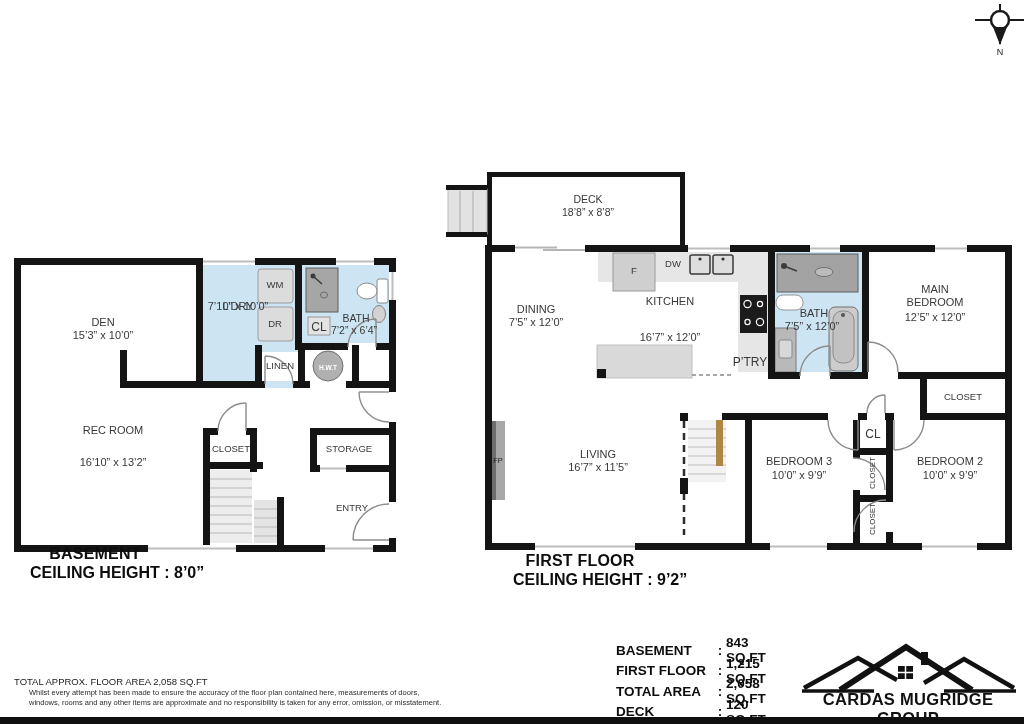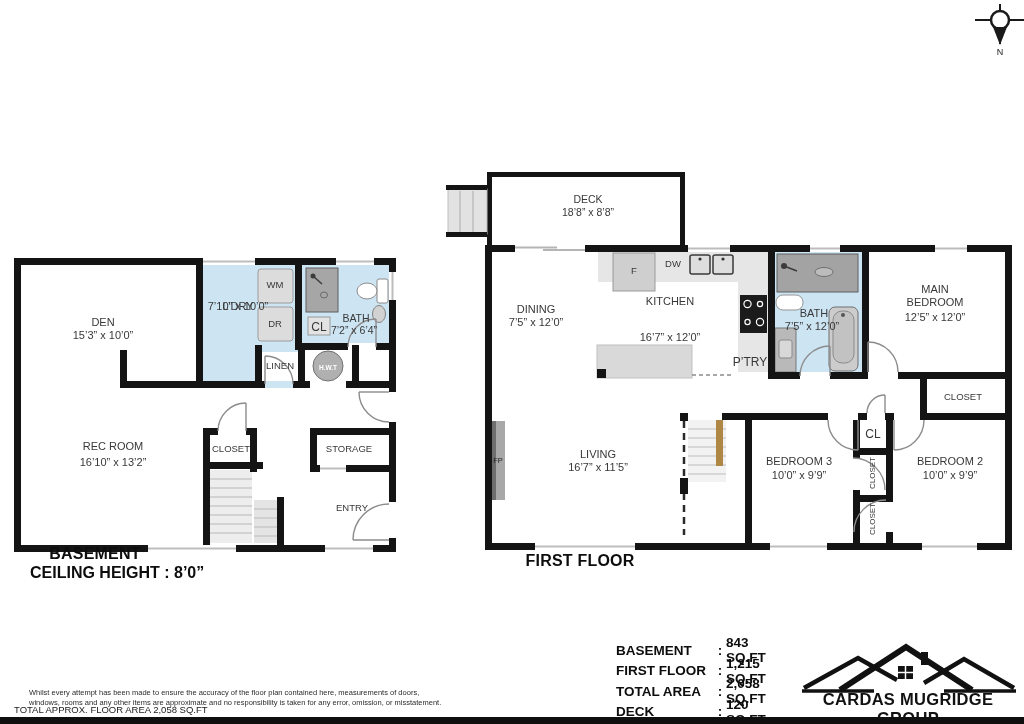--- a/index.html
+++ b/index.html
@@ -12,21 +12,21 @@
   .sm{font-size:9.5px;}
   .xs{font-size:12px;}
   .tiny{font-size:6.5px;color:#ffffff;font-weight:bold;}
   .vlbl{position:absolute;transform:translate(-50%,-50%) rotate(-90deg);font-size:8px;
         color:#383838;white-space:nowrap;}
   .title{position:absolute;transform:translateX(-50%);font-weight:bold;font-size:16px;
          color:#0d0d0d;white-space:nowrap;letter-spacing:.2px;}
   .title-left{position:absolute;font-weight:bold;font-size:16px;color:#0d0d0d;white-space:nowrap;margin-left:12px;}
   .compass-n{position:absolute;transform:translateX(-50%);font-size:9px;color:#222;}
   .address{position:absolute;left:14px;top:655px;font-size:16px;color:#151515;}
-  .total-line{position:absolute;left:14px;top:676px;font-size:9.5px;color:#1a1a1a;margin-top:28px;}
+  .total-line{position:absolute;left:14px;top:676px;font-size:9.5px;color:#1a1a1a;}
   .disc{position:absolute;left:14px;font-size:7.5px;line-height:9.5px;color:#2c2c2c;margin-left:15px;}
   .areas{position:absolute;left:616px;top:640px;width:172px;color:#0d0d0d;}
   .arow{display:flex;align-items:center;height:20.5px;font-weight:bold;font-size:13.5px;}
   .alabel{width:98px;}
   .acolon{width:12px;text-align:center;}
   .avalue{flex:1;text-align:left;}
   .logo-text{position:absolute;left:800px;top:690px;width:216px;text-align:center;
              font-weight:bold;font-size:16.5px;letter-spacing:.3px;color:#111;}
   .bottom-bar{position:absolute;left:0;top:717px;width:1024px;height:7px;background:#0f0f0f;}
 </style>
@@ -314,21 +314,21 @@
   <div class="lbl" style="left:103px;top:329px;">15’3” x 10’0”</div>
   <div class="lbl" style="left:238px;top:300px;">L’DRY</div>
   <div class="lbl" style="left:238px;top:300px;">7’10” x 10’0”</div>
   <div class="lbl md" style="left:356px;top:312px;">BATH</div>
   <div class="lbl md" style="left:354px;top:324px;">7’2” x 6’4”</div>
   <div class="lbl sm" style="left:275px;top:279px;">WM</div>
   <div class="lbl sm" style="left:275px;top:318px;">DR</div>
   <div class="lbl xs" style="left:319px;top:321px;">CL</div>
   <div class="lbl sm" style="left:280px;top:360px;">LINEN</div>
   <div class="lbl tiny" style="left:328px;top:362px;">H.W.T</div>
-  <div class="lbl" style="left:113px;top:440px;">REC ROOM</div>
+  <div class="lbl" style="left:113px;top:424px;">REC ROOM</div>
   <div class="lbl" style="left:113px;top:456px;">16’10” x 13’2”</div>
   <div class="lbl sm" style="left:231px;top:443px;">CLOSET</div>
   <div class="lbl sm" style="left:349px;top:443px;">STORAGE</div>
   <div class="lbl sm" style="left:352px;top:502px;">ENTRY</div>
   <div class="title" style="left:95px;top:545px;">BASEMENT</div>
   <div class="title-left" style="left:18px;top:564px;">CEILING HEIGHT : 8’0”</div>
 
   <div class="lbl md" style="left:588px;top:193px;">DECK</div>
   <div class="lbl md" style="left:588px;top:206px;">18’8” x 8’8”</div>
   <div class="lbl" style="left:536px;top:303px;text-align:center;">DINING</div>
@@ -348,20 +348,21 @@
   <div class="lbl" style="left:598px;top:461px;">16’7” x 11’5”</div>
   <div class="lbl" style="left:498px;top:455px;font-size:7.5px;color:#222;">FP</div>
   <div class="lbl" style="left:799px;top:455px;">BEDROOM 3</div>
   <div class="lbl" style="left:799px;top:469px;">10’0” x 9’9”</div>
   <div class="lbl" style="left:950px;top:455px;">BEDROOM 2</div>
   <div class="lbl" style="left:950px;top:469px;">10’0” x 9’9”</div>
   <div class="lbl xs" style="left:873px;top:428px;">CL</div>
   <div class="vlbl" style="left:872px;top:473px;">CLOSET</div>
   <div class="vlbl" style="left:872px;top:519px;">CLOSET</div>
   <div class="title" style="left:580px;top:552px;">FIRST FLOOR</div>
+  <div class="title-left" style="left:501px;top:571px;">CEILING HEIGHT : 9’2”</div>
 
   <div class="total-line">TOTAL APPROX. FLOOR AREA 2,058 SQ.FT</div>
   <div class="disc" style="top:688px;">Whilst every attempt has been made to ensure the accuracy of the floor plan contained here, measurements of doors,</div>
   <div class="disc" style="top:697.5px;">windows, rooms and any other items are approximate and no responsibility is taken for any error, omission, or misstatement.</div>
 
   <div class="areas">
     <div class="arow">
       <span class="alabel">BASEMENT</span>
       <span class="acolon">:</span>
       <span class="avalue">843 SQ.FT</span>

